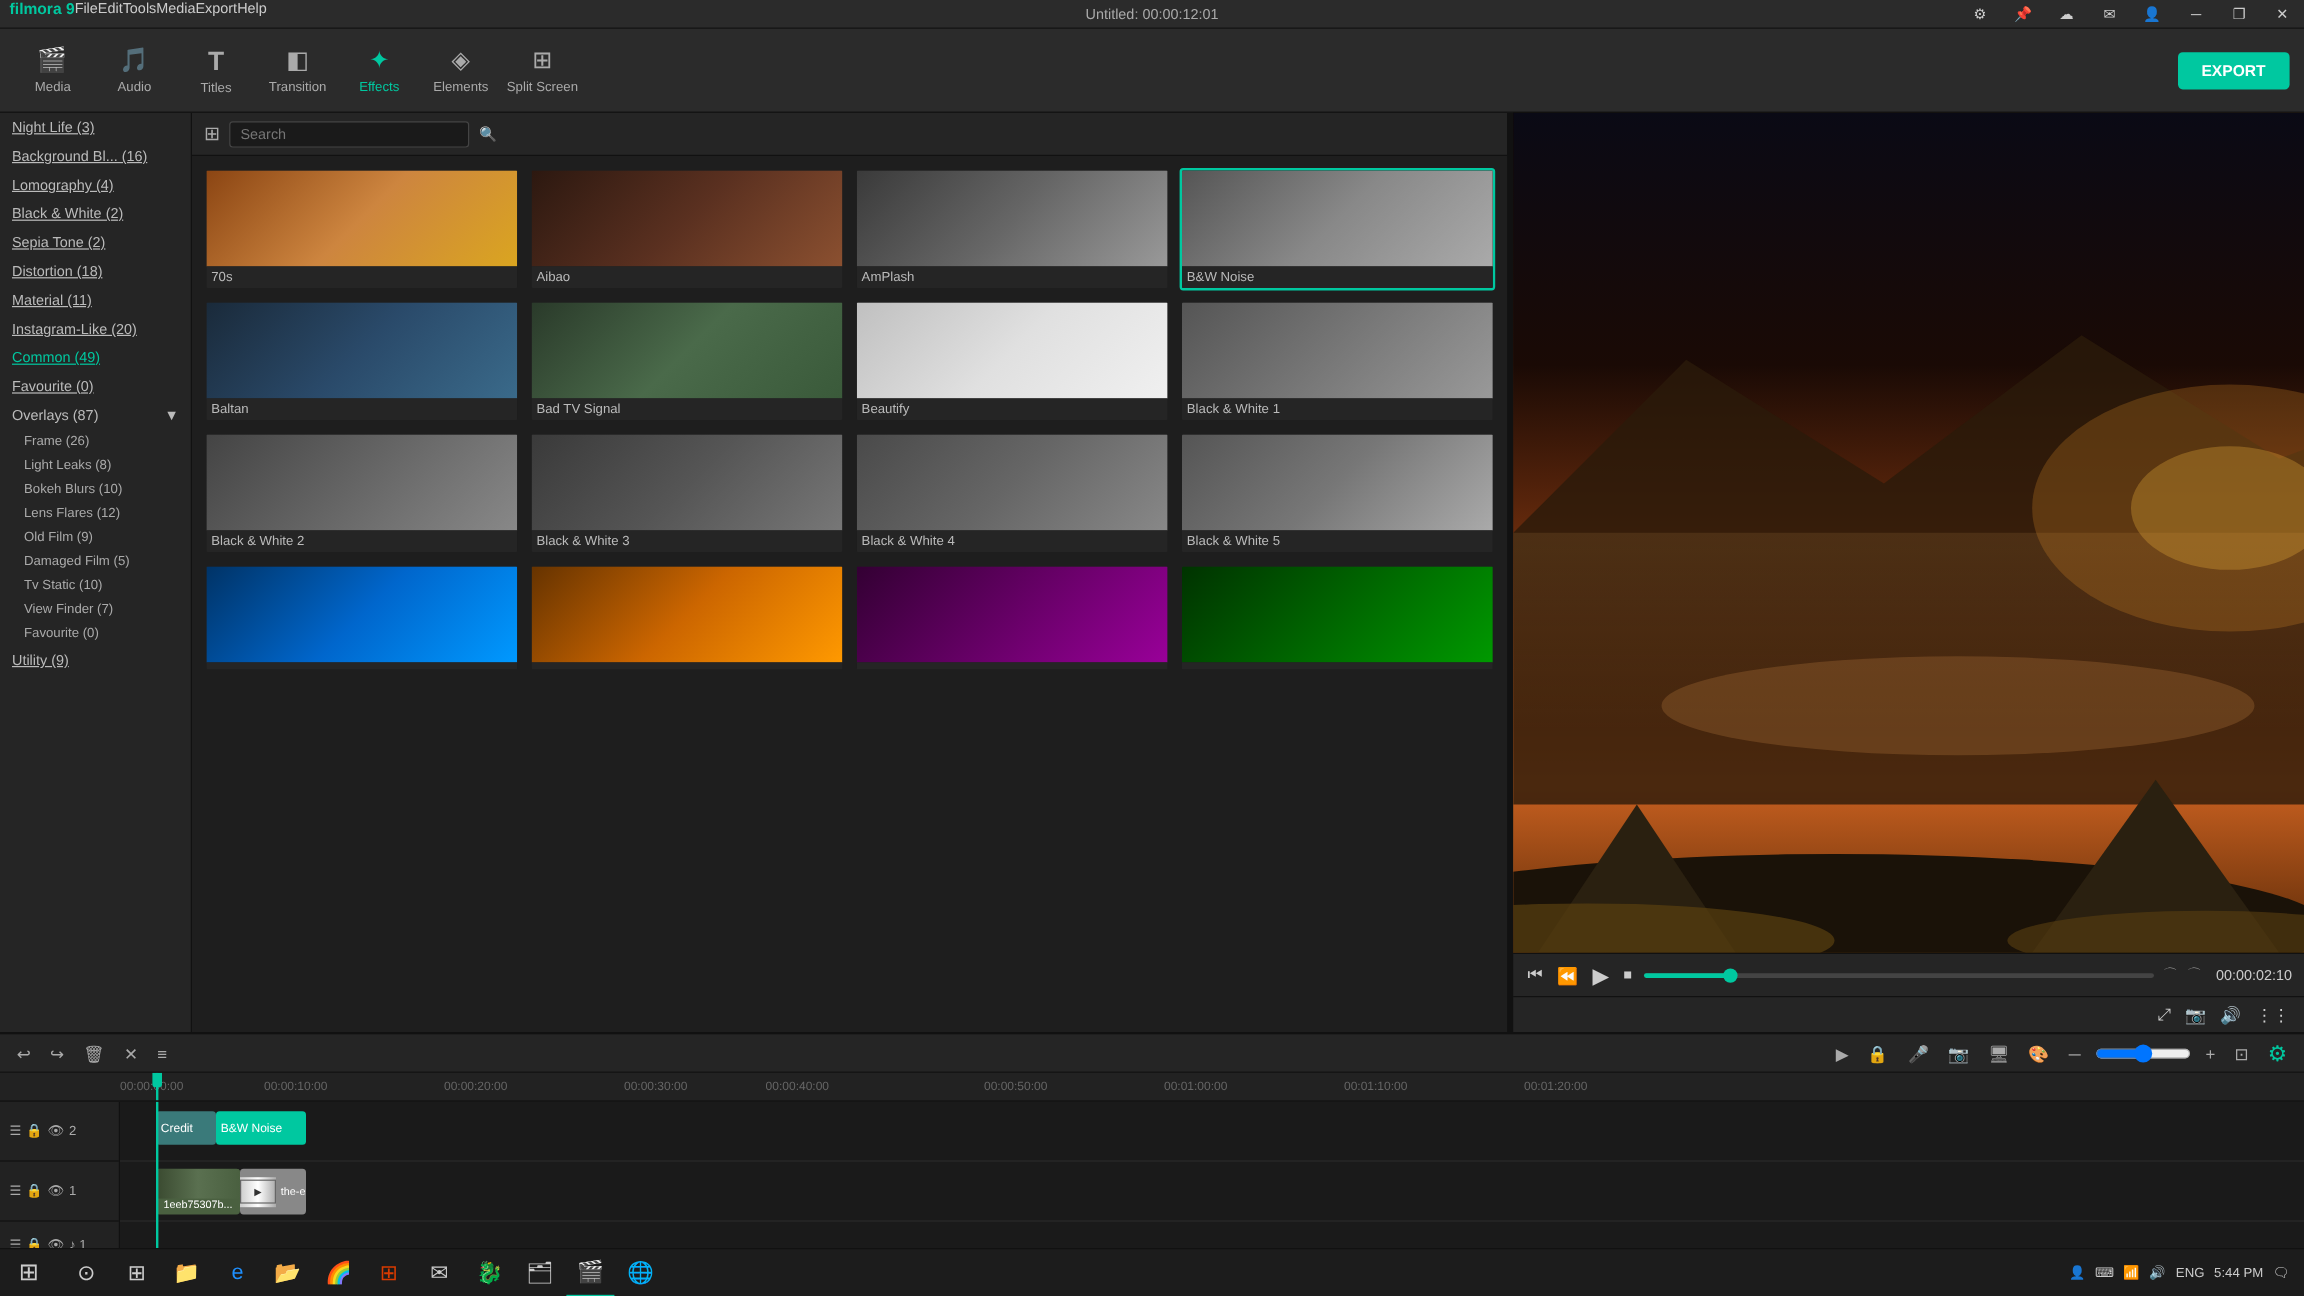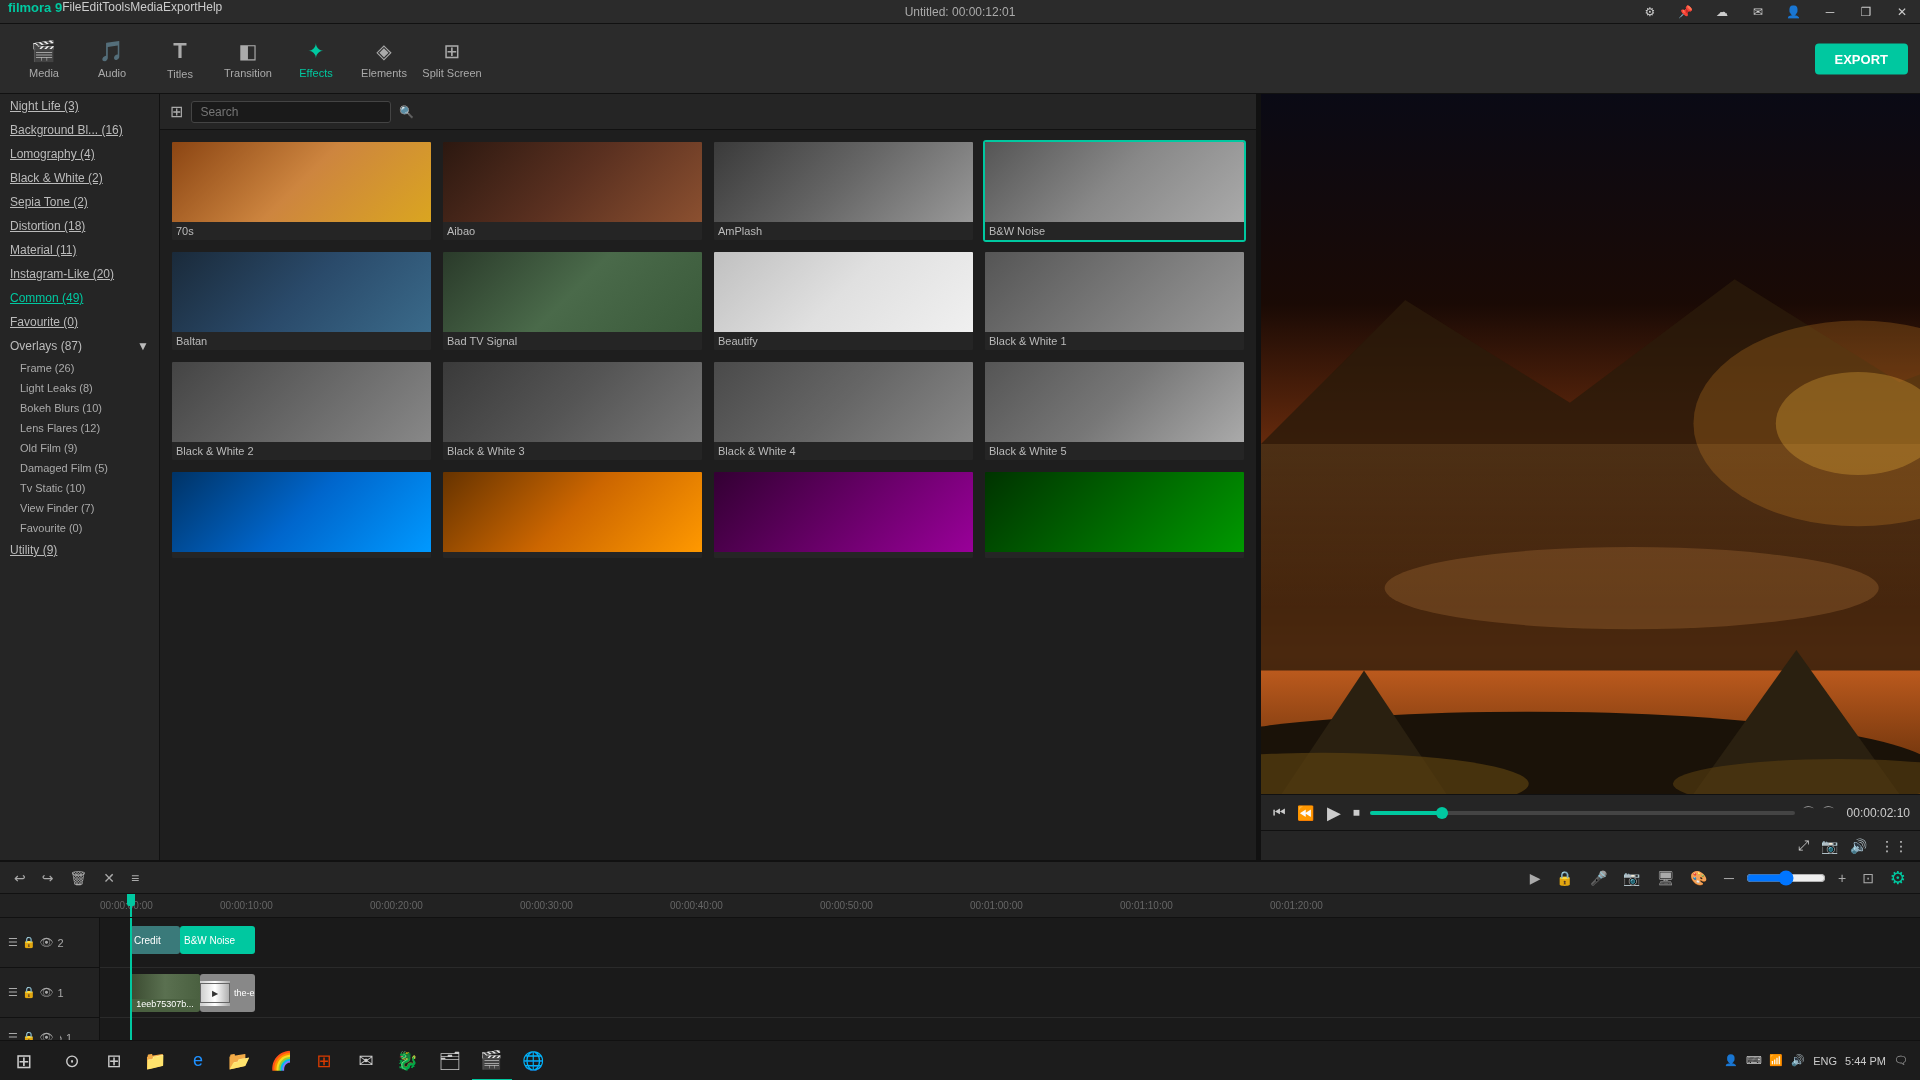--- a/index.html
+++ b/index.html
@@ -356,21 +356,21 @@
     <span class="tl-btn">+</span>
     <span class="tl-btn">⊡</span>
     <span class="tl-btn" style="color:#00c8a0;font-size:18px;">⚙</span>
   </div>
 
   <div id="timeline-ruler">
     <span class="ruler-mark" style="left:100px;">00:00:00:00</span>
     <span class="ruler-mark" style="left:220px;">00:00:10:00</span>
     <span class="ruler-mark" style="left:370px;">00:00:20:00</span>
     <span class="ruler-mark" style="left:520px;">00:00:30:00</span>
-    <span class="ruler-mark" style="left:670px;text-align:right;">00:00:40:00</span>
+    <span class="ruler-mark" style="left:638px;text-align:right;">00:00:40:00</span>
     <span class="ruler-mark" style="left:820px;">00:00:50:00</span>
     <span class="ruler-mark" style="left:970px;">00:01:00:00</span>
     <span class="ruler-mark" style="left:1120px;">00:01:10:00</span>
     <span class="ruler-mark" style="left:1270px;">00:01:20:00</span>
 
     <div style="position:absolute;left:130px;top:0;width:2px;height:100%;background:#00c8a0;"></div>
     <div style="position:absolute;left:127px;top:0;width:8px;height:12px;background:#00c8a0;border-radius:0 0 2px 2px;"></div>
   </div>
 
   <div id="timeline-tracks">

